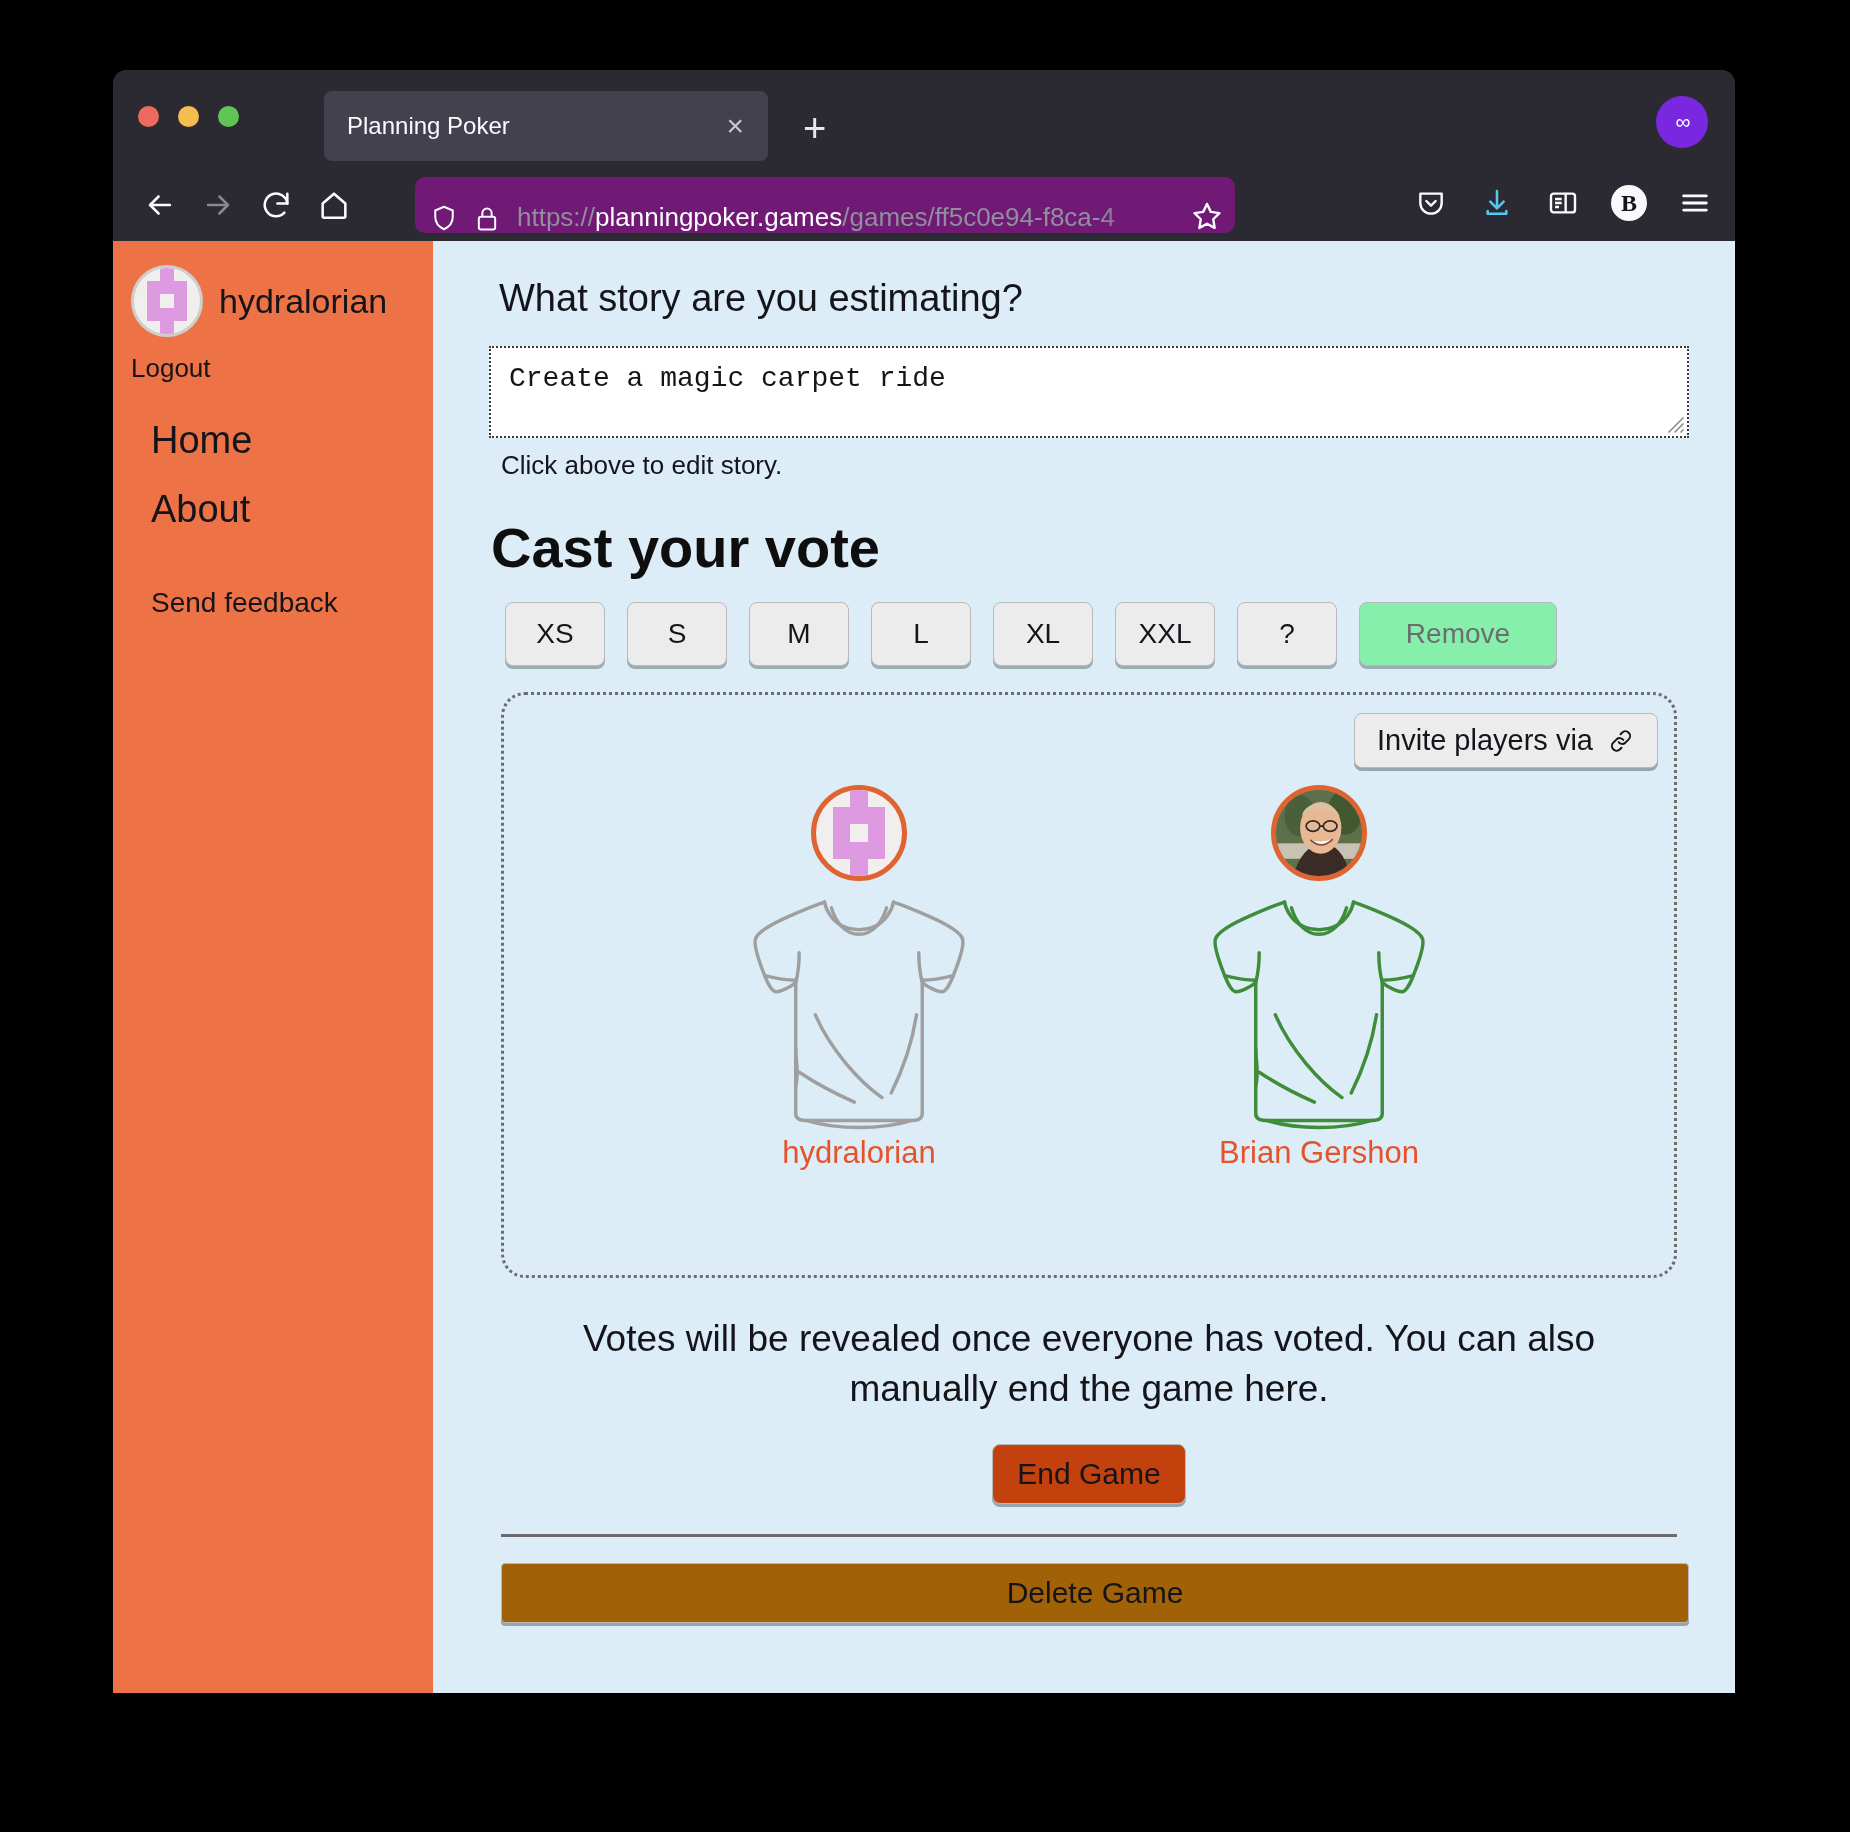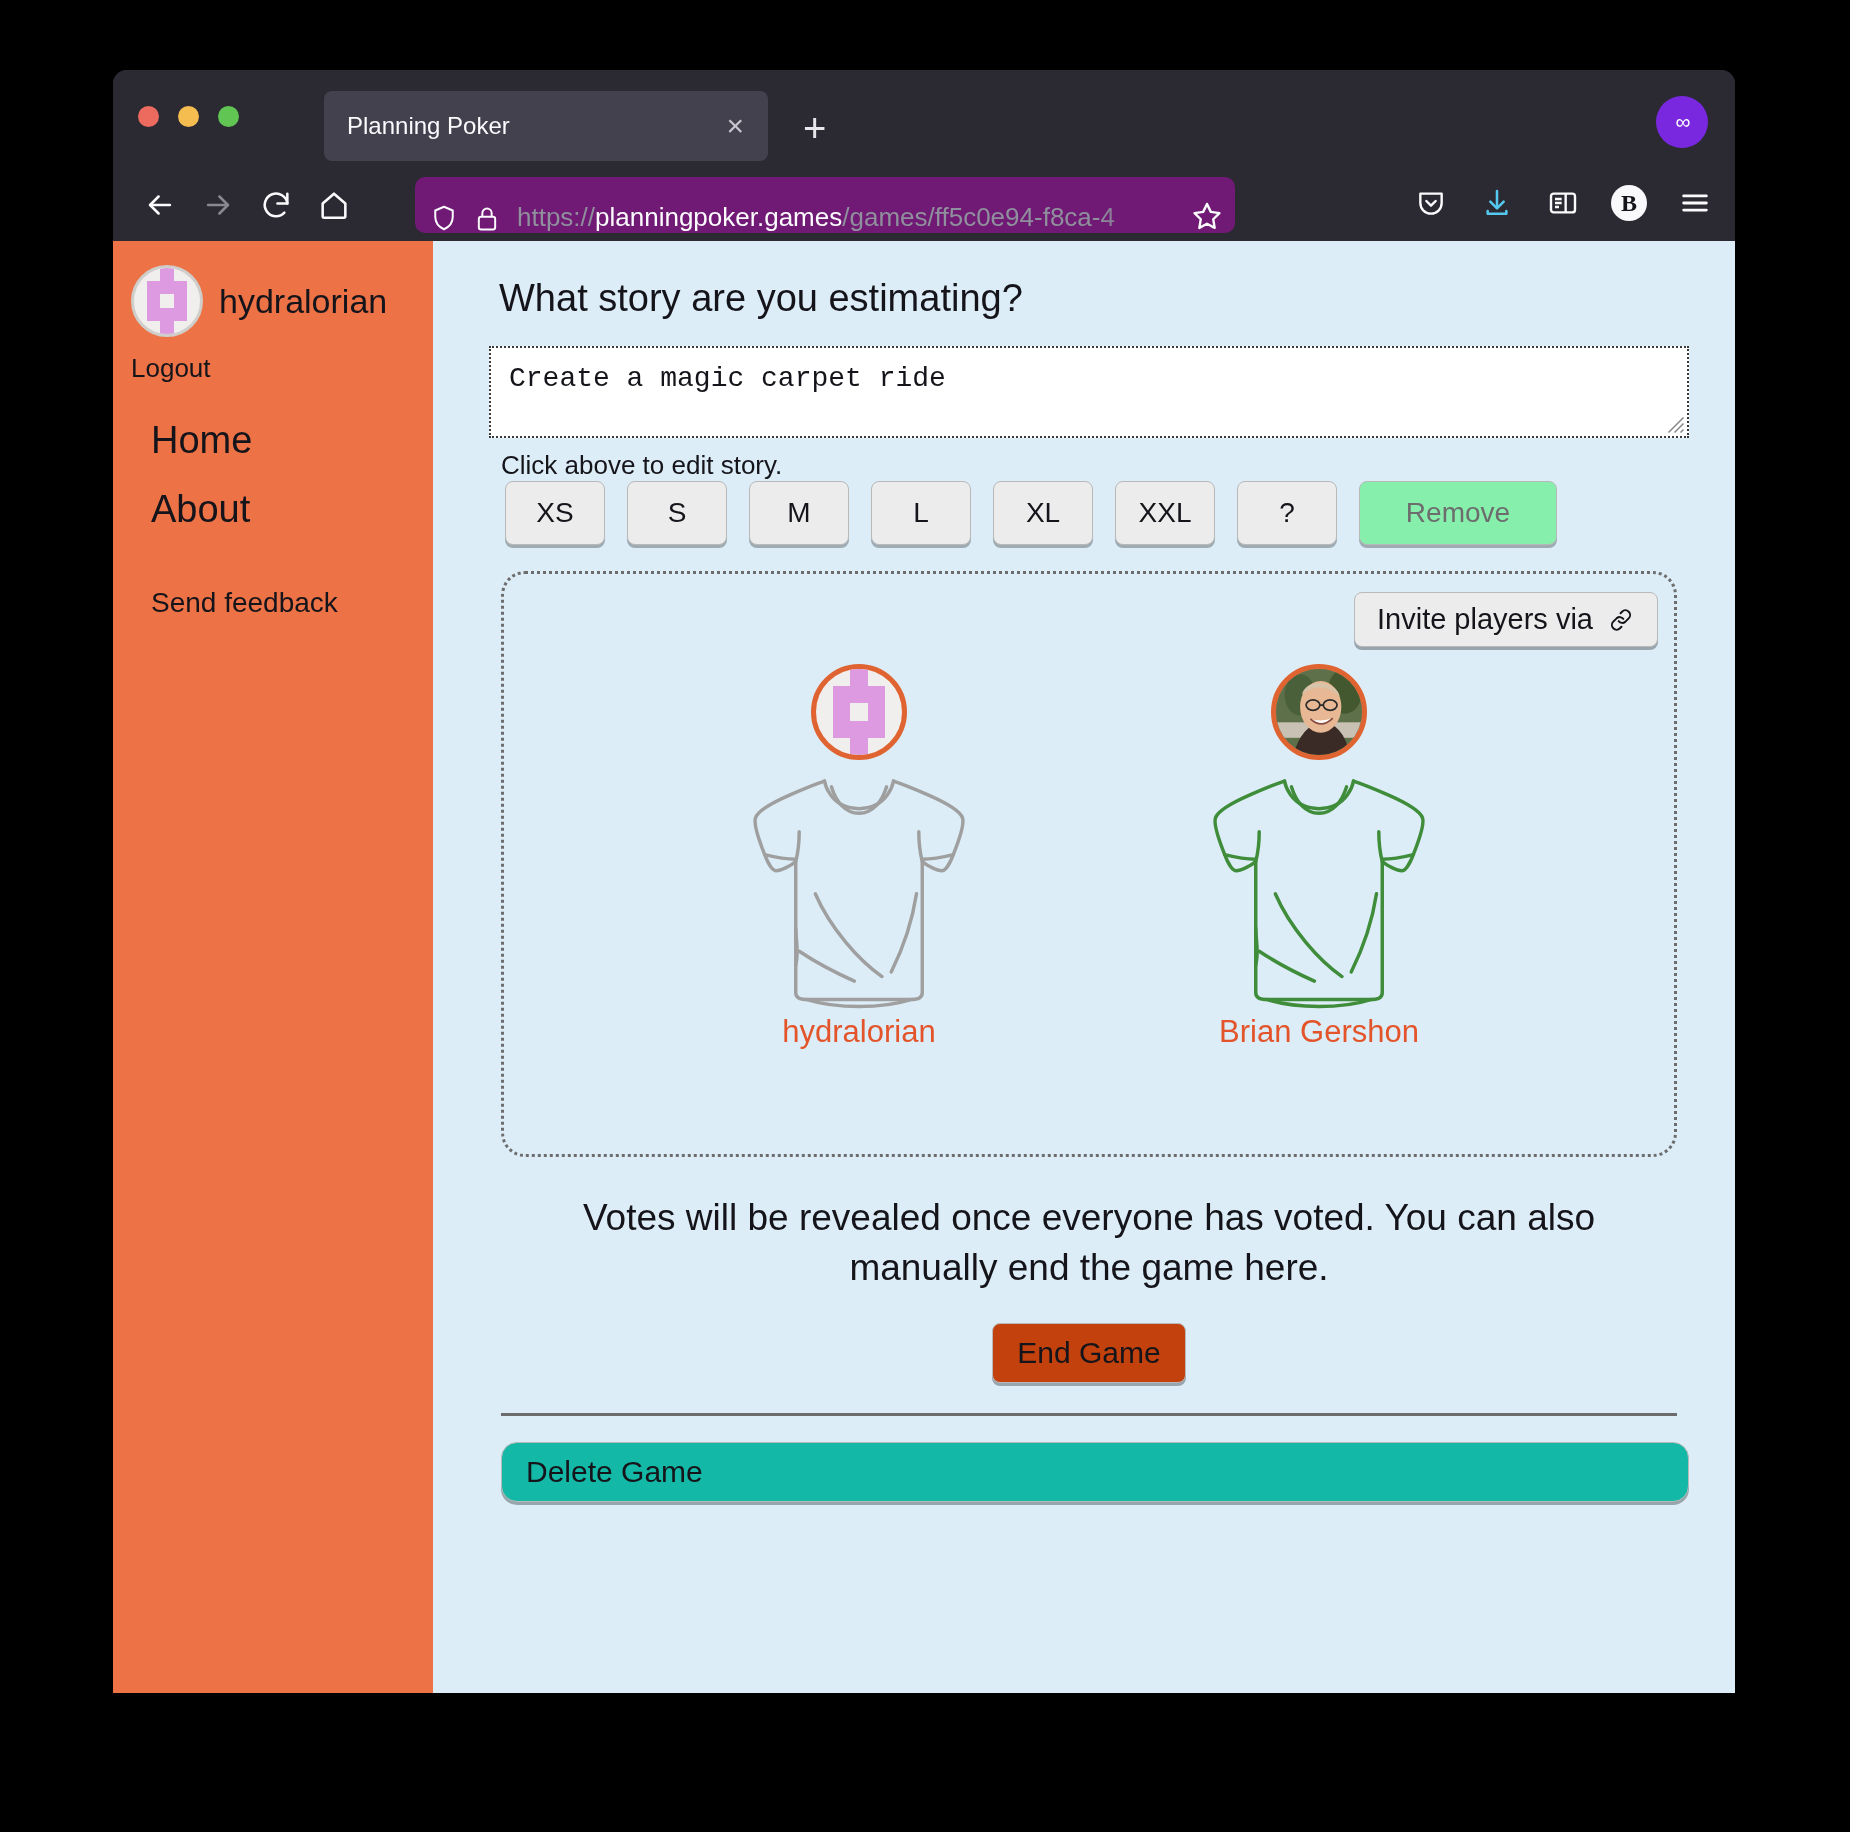--- a/index.html
+++ b/index.html
@@ -285,25 +285,26 @@
     background: #c2410c; border: 1px solid #b9b9b9; border-radius: 8px;
     box-shadow: 0 3px 0 rgba(0,0,0,.3);
     font-size: 30px; color: #15141a; padding: 12px 24px;
     cursor: pointer;
   }
   .hr {
     height: 3px; background: #6b6b6b;
     margin: 30px 12px 0 12px;
   }
   .delete-btn {
-    background: #14b8a6; border: 1px solid #b9b9b9; border-radius: 16px;
+    background: #a16207; border: 1px solid #b9b9b9; border-radius: 4px;
     box-shadow: 0 3px 0 rgba(0,0,0,.3);
     font-size: 30px; color: #15141a; padding: 12px 24px;
     margin: 26px 0 0 12px;
     cursor: pointer;
+    text-align: center;
   }
 </style>
 </head>
 <body>
 
 <div id="window">
 
   <div class="tabstrip">
     <div class="traffic">
       <div class="dot red"></div>
@@ -451,20 +452,21 @@
       <div class="q-title">What story are you estimating?</div>
 
       <div class="story-wrap">
         <textarea class="story-box" placeholder="Enter a story to estimate" style="">Create a magic carpet ride</textarea>
         <svg class="resize-grip" viewBox="0 0 12 12">
           <path d="M11 1L1 11M11 5L5 11M11 9L9 11" stroke="#888" stroke-width="1" fill="none"></path>
         </svg>
       </div>
       <div class="hint">Click above to edit story.</div>
 
+      <div class="cast-title">Cast your vote</div>
 
       <div class="vote-row">
         <div class="vote-btn">XS</div>
         <div class="vote-btn">S</div>
         <div class="vote-btn">M</div>
         <div class="vote-btn">L</div>
         <div class="vote-btn">XL</div>
         <div class="vote-btn">XXL</div>
         <div class="vote-btn">?</div>
         <div class="vote-btn remove">Remove</div>

